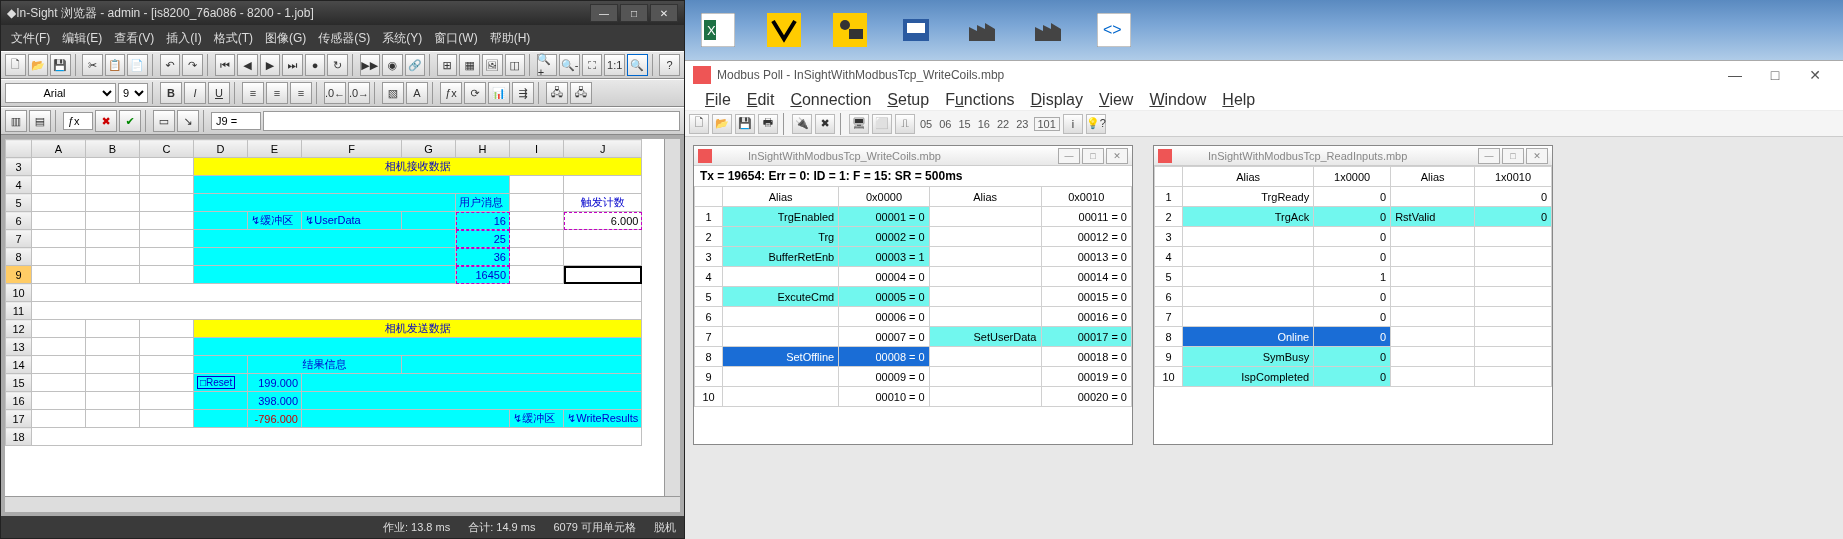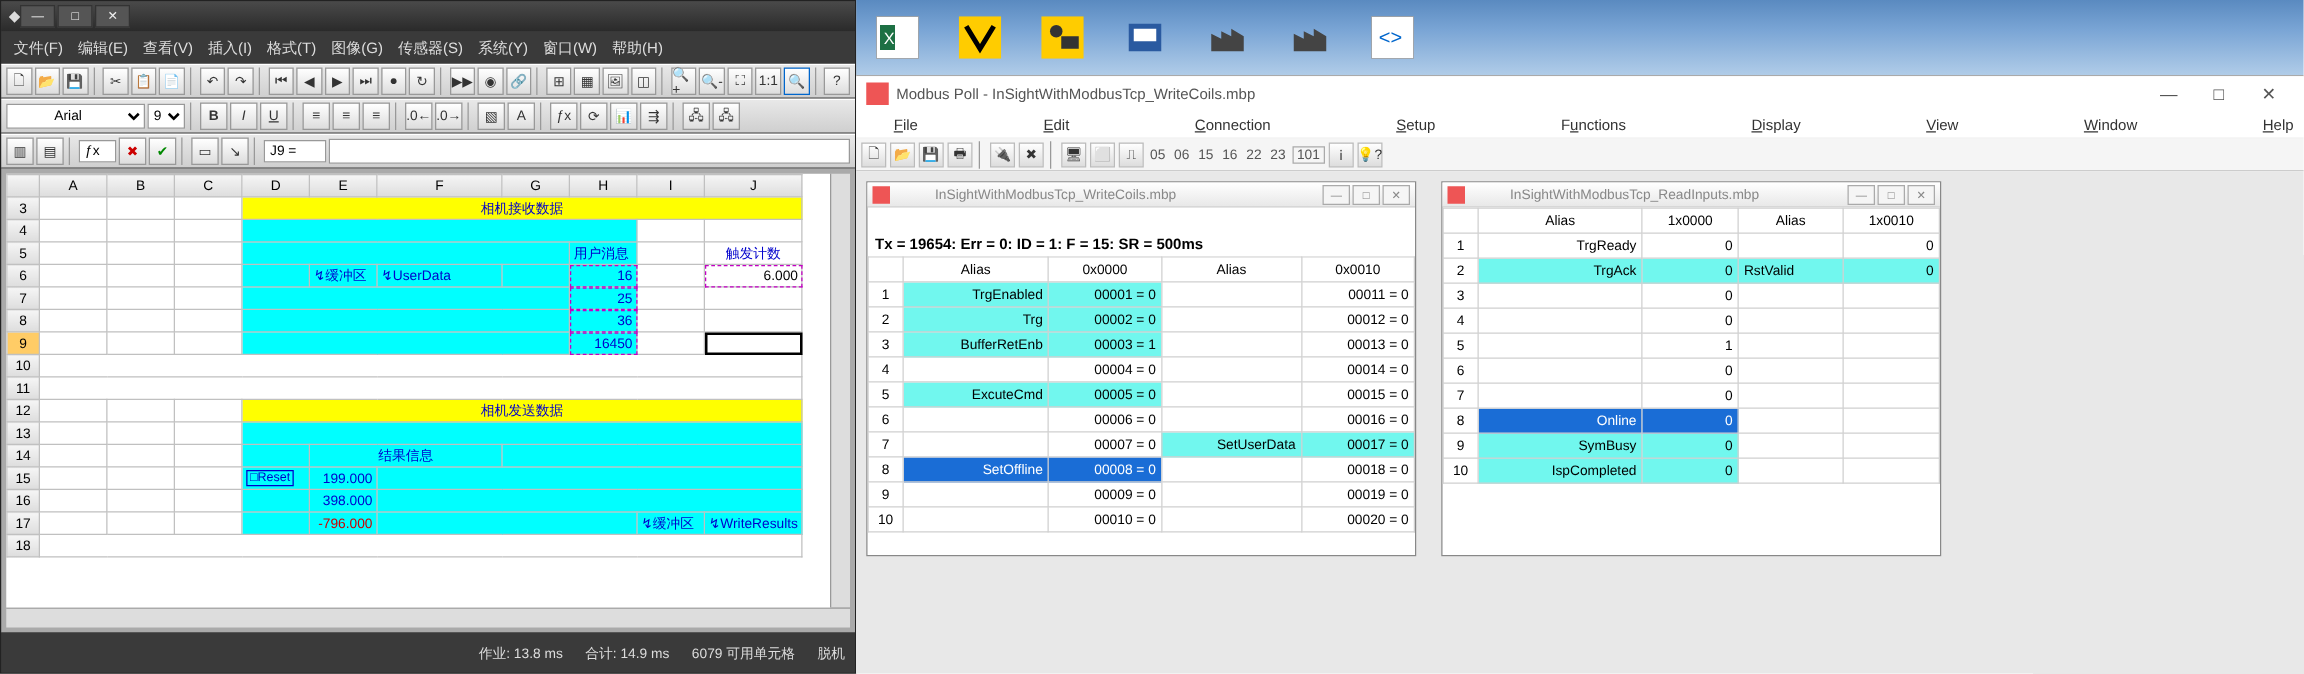--- a/index.html
+++ b/index.html
@@ -41,61 +41,62 @@
 .hdr-yellow { background: #ffff00 !important; color: #0000cc; font-weight: normal; text-align: center; }
 .cyan { background: #00ffff !important; }
 .blue-txt { color: #0000cc; }
 .red-txt { color: #cc0000; }
 .num-r { text-align: right; }
 .dashed { outline: 1px dashed #c400c4; outline-offset: -1px; }
 .cursor-cell { outline: 2px solid #000; outline-offset: -2px; }
 .btn-cell { border: 1px solid #0000cc; display: inline-block; padding: 0 2px; font-size: 10px; }
 
 
-.statusbar { height: 32px; background: #3a3a3a; color: #ddd; display: flex; align-items: center; font-size: 11px; padding: 0 8px; justify-content: flex-end; gap: 18px; }
+.statusbar { height: 22px; background: #3a3a3a; color: #ddd; display: flex; align-items: center; font-size: 11px; padding: 0 8px; justify-content: flex-end; gap: 18px; }
 
 
 .vscroll { width: 16px; background: #ddd; border-left: 1px solid #999; }
 .hscroll { height: 16px; background: #ddd; border-top: 1px solid #999; }
 
 
 .mp-title { height: 28px; background: #fff; display: flex; align-items: center; padding: 0 8px; font-size: 12px; color: #555; }
 .mp-title .ticon { width: 18px; height: 18px; margin-right: 6px; background: #e55; }
 .mp-title .t { flex: 1; }
 .mp-winbtn { width: 40px; height: 26px; display: flex; align-items: center; justify-content: center; color: #555; cursor: pointer; font-size: 14px; }
-.mp-menu { height: 22px; background: #fff; display: flex; align-items: center; font-size: 12px; color: #333; padding-left: 22px; border-bottom: 1px solid #eee; justify-content: space-between; }
+.mp-menu { height: 22px; background: #fff; display: flex; align-items: center; font-size: 16px; color: #333; padding-left: 12px; border-bottom: 1px solid #eee; }
 .mp-menu span { padding: 0 8px; cursor: pointer; }
 .mp-menu span u { text-decoration: underline; }
 .mp-tool { height: 26px; background: #f5f5f5; border-bottom: 1px solid #ccc; display: flex; align-items: center; padding: 0 4px; gap: 3px; }
 .mp-tool .tbtn { width: 20px; height: 20px; border: 1px solid #bbb; }
 .mp-tool .num { font-size: 11px; color: #555; padding: 0 2px; }
 .mp-body { flex: 1; background: #e8e8e8; display: flex; gap: 20px; padding: 8px; }
 .mdi { background: #fff; border: 1px solid #888; display: flex; flex-direction: column; }
 .mdi1 { width: 440px; height: 300px; }
 .mdi2 { width: 400px; height: 300px; }
 .mdi-title { height: 20px; background: linear-gradient(#fff,#e8e8e8); display: flex; align-items: center; font-size: 11px; color: #888; padding: 0 4px; border-bottom: 1px solid #ccc; }
 .mdi-title .ic { width: 14px; height: 14px; background: #e55; margin-right: 4px; }
 .mdi-title .t { flex: 1; margin-left: 32px; }
 .mdi-title .wb { width: 22px; height: 16px; border: 1px solid #aaa; margin-left: 2px; font-size: 9px; display: flex; align-items: center; justify-content: center; cursor: pointer; background: #f5f5f5; }
-.mdi-status { font-size: 12px; font-weight: bold; padding: 3px 6px; margin-top: 19px; }
+.mdi-status { font-size: 12px; font-weight: bold; padding: 3px 6px; }
 .mdi-grid { flex: 1; overflow: auto; }
 table.mg { border-collapse: collapse; font-size: 11px; width: 100%; }
 table.mg th, table.mg td { border: 1px solid #d0d0d0; height: 20px; padding: 0 4px; }
 table.mg th { background: #fff; font-weight: normal; text-align: center; }
 table.mg th.rh { width: 28px; text-align: center; }
 table.mg td { text-align: right; }
 .hl-cyan { background: #71f7ee !important; }
 .hl-blue { background: #1a6dd6 !important; color: #fff; }
 </style>
 </head>
 <body>
 
 <div class="left-app">
   <div class="titlebar">
     <span>◆</span>
+    <span class="title-text">In-Sight 浏览器 - admin - [is8200_76a086 - 8200 - 1.job]</span>
     <div class="win-btns">
       <div class="win-btn">—</div>
       <div class="win-btn">□</div>
       <div class="win-btn">✕</div>
     </div>
   </div>
   <div class="menubar">
     <span>文件(F)</span>
     <span>编辑(E)</span>
     <span>查看(V)</span>

